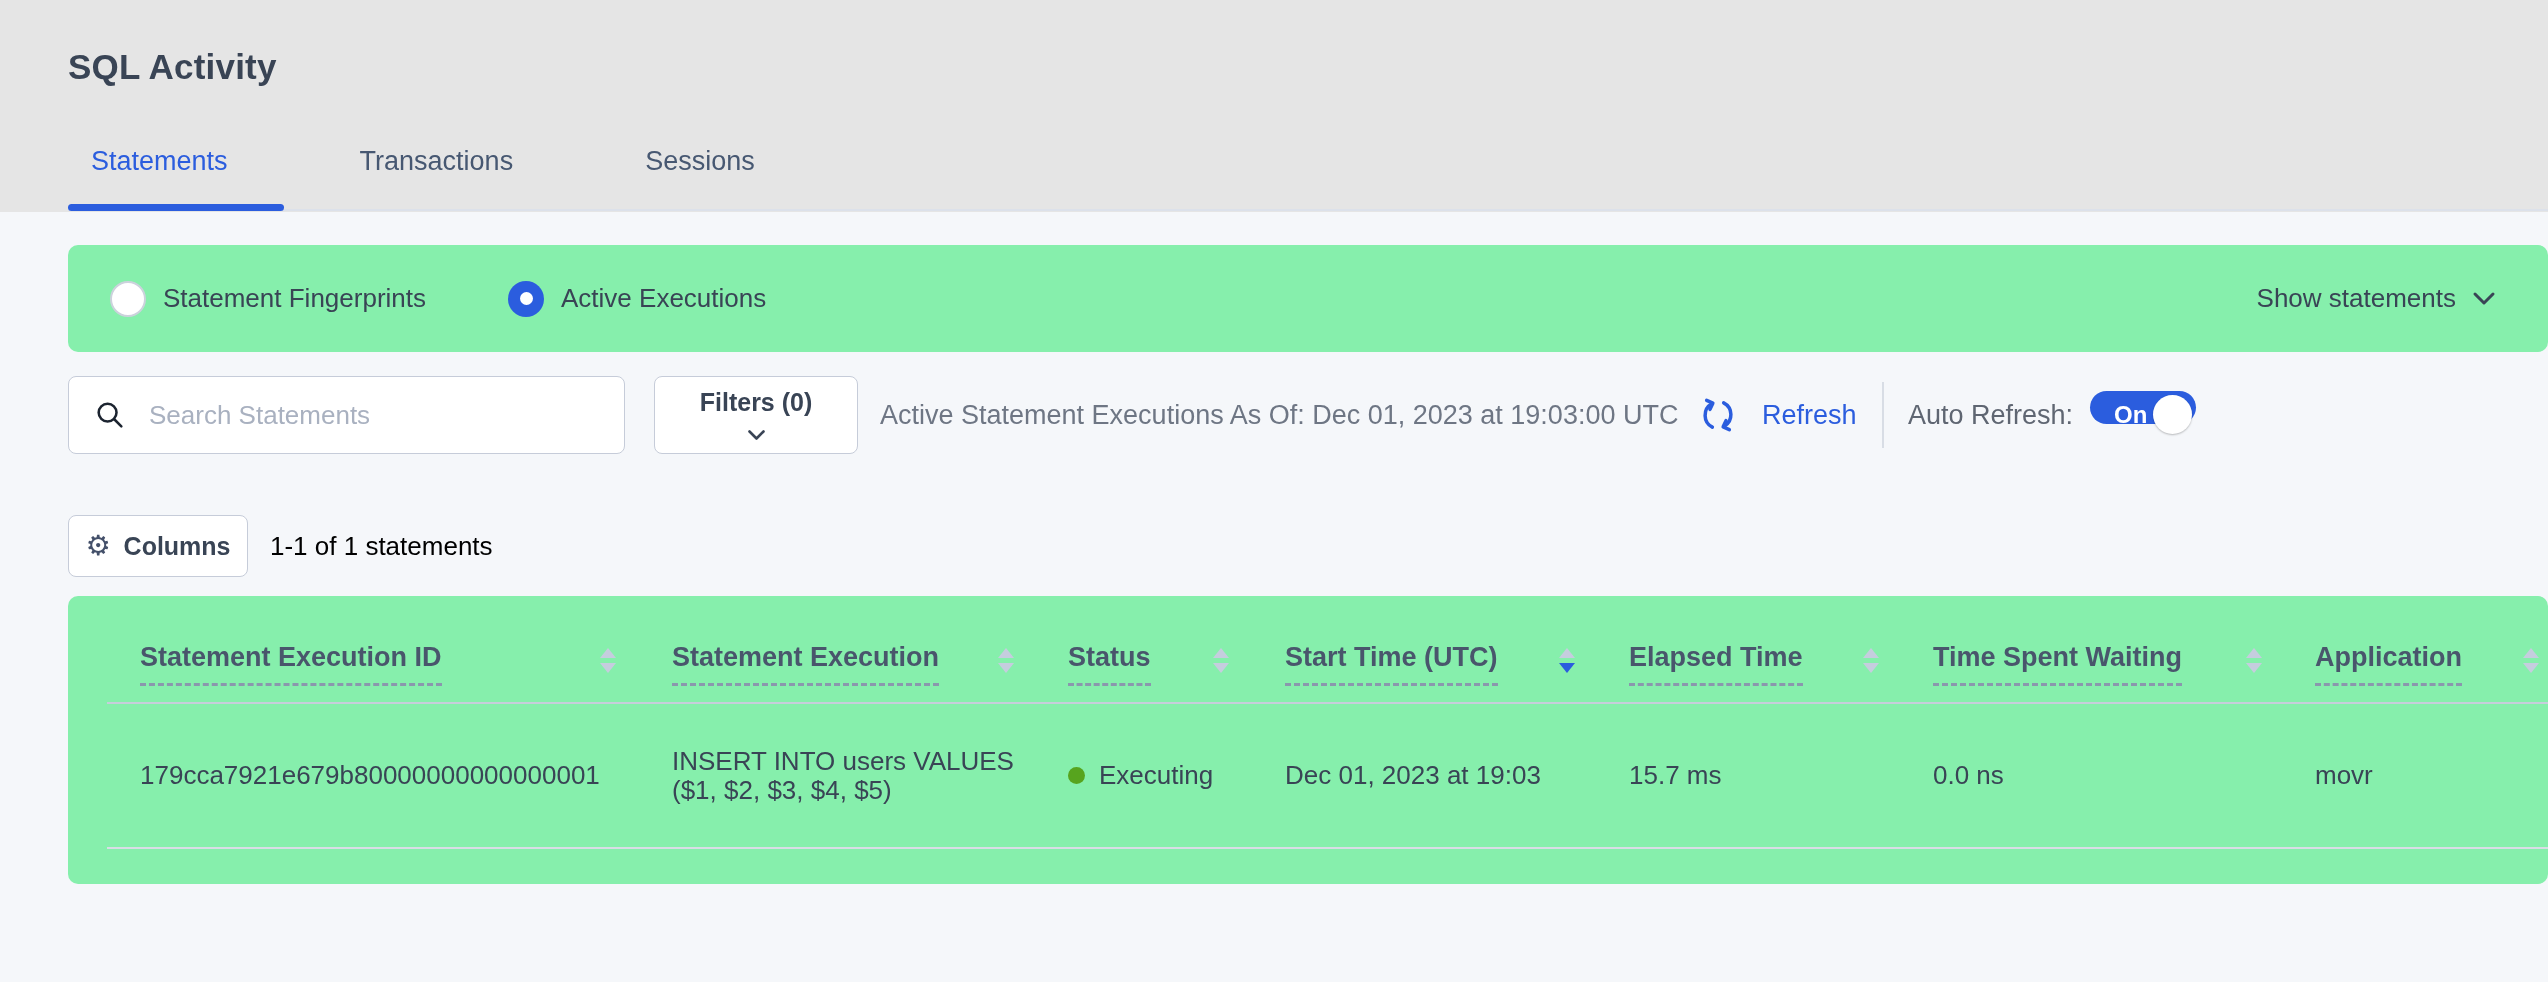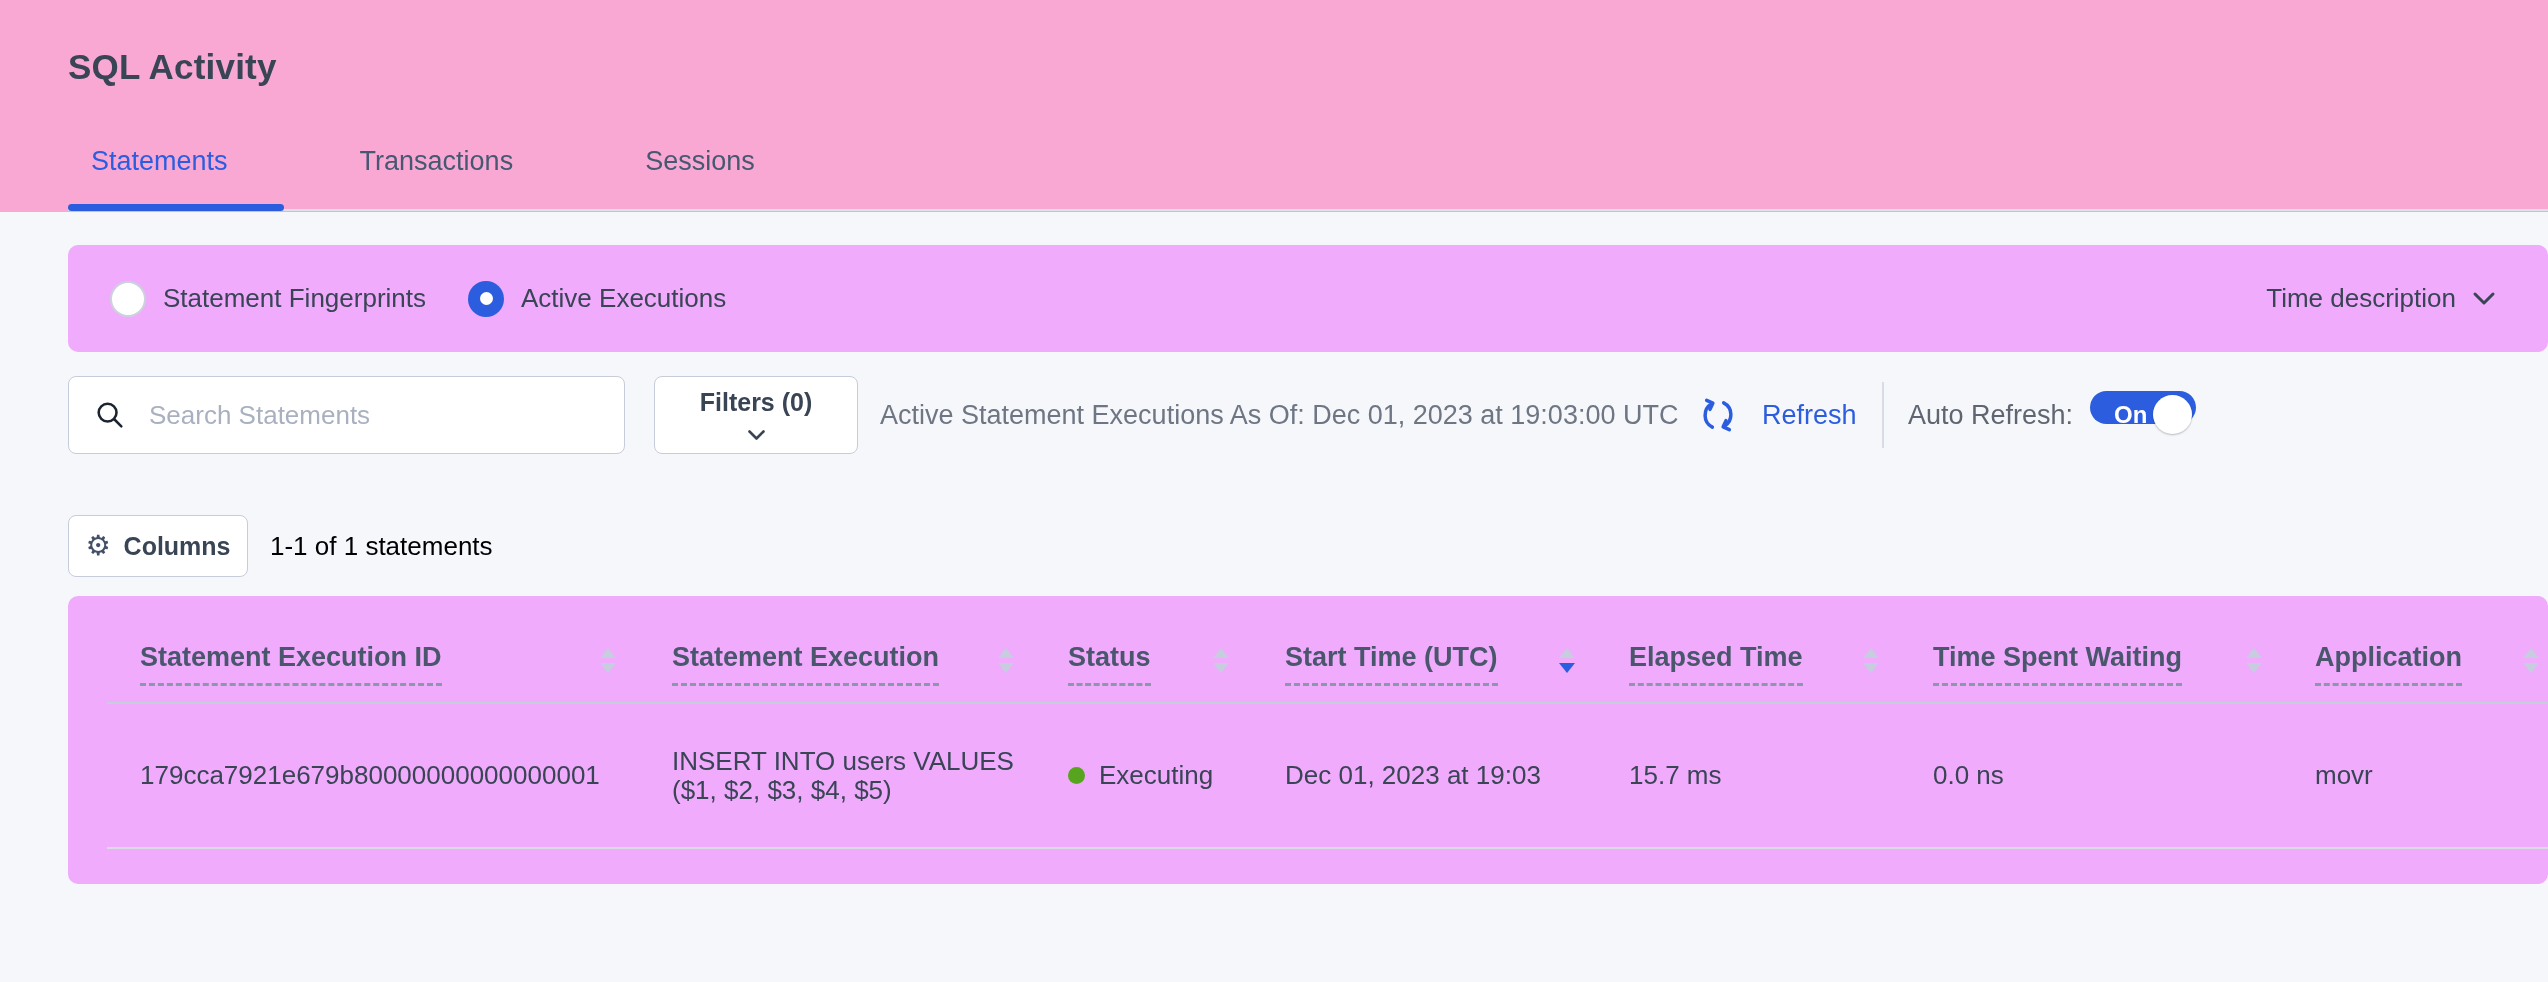--- a/index.html
+++ b/index.html
@@ -1,30 +1,30 @@
 <!DOCTYPE html>
 <html><head>
 <meta charset="utf-8">
 <style>
   html,body{margin:0;padding:0;background:#eef1f6;}
   #app{position:relative;width:2548px;height:982px;background:#f5f7fa;overflow:hidden;
        font-family:"Liberation Sans",sans-serif;color:#394455;}
 
   
-  .top{position:absolute;left:0;top:0;width:2548px;height:212px;background:#f9a8d4;}
+  .top{position:absolute;left:0;top:0;width:2548px;height:212px;background:#e5e5e5;}
   .page-title{position:absolute;left:68px;top:24px;font-size:35px;font-weight:700;color:#394455;letter-spacing:.2px;}
   .tabs{position:absolute;left:58px;top:146px;display:flex;}
   .tab{font-size:27px;color:#475872;padding:0 33px;cursor:pointer;}
   .tab+.tab{margin-left:66px;}
   .tab.active{color:#2b5dde;}
   .tabline{position:absolute;left:68px;right:0;top:209px;height:2px;background:#dce1ea;}
   .tabline-active{position:absolute;left:68px;top:204px;width:216px;height:7px;border-radius:4px;background:#2b5dde;}
 
   
-  .card{position:absolute;background:#f0abfc;border-radius:10px;}
+  .card{position:absolute;background:#86efac;border-radius:10px;gap:40px;}
   .mode-card{left:68px;top:245px;width:2480px;height:107px;display:flex;align-items:center;padding-left:42px;box-sizing:border-box;}
   .radio-option{display:flex;align-items:center;gap:17px;cursor:pointer;margin-right:42px;}
   .radio{width:36px;height:36px;border-radius:50%;background:#fff;border:2px solid #ccd2dc;box-sizing:border-box;position:relative;}
   .radio.selected{background:#2b5dde;border:none;}
   .radio.selected::after{content:"";position:absolute;left:50%;top:50%;width:13px;height:13px;margin:-6.5px 0 0 -6.5px;border-radius:50%;background:#fff;}
   .radio-label{font-size:26px;color:#394455;}
   .show-desc{position:absolute;right:52px;top:0;height:107px;display:flex;align-items:center;gap:16px;font-size:26px;color:#394455;cursor:pointer;}
 
   
   .toolbar{position:absolute;left:68px;top:376px;right:0;height:78px;}
@@ -89,21 +89,21 @@
   <section class="card mode-card">
     <div class="radio-option">
       <span class="radio"></span>
       <span class="radio-label">Statement Fingerprints</span>
     </div>
     <div class="radio-option">
       <span class="radio selected"></span>
       <span class="radio-label">Active Executions</span>
     </div>
     <div class="show-desc">
-      <span>Time description</span>
+      <span>Show statements</span>
       <svg class="chev" width="24" height="16" viewBox="0 0 24 16">
           <path d="M3 3 L12 12 L21 3" fill="none" stroke="#394455" stroke-width="3" stroke-linecap="round" stroke-linejoin="round"></path>
         </svg>
     </div>
   </section>
 
   <section class="toolbar">
     <div class="searchbox">
       <svg width="34" height="34" viewBox="0 0 24 24">
           <circle cx="10.3" cy="10.3" r="6.3" fill="none" stroke="#1c2430" stroke-width="1.8"></circle>

